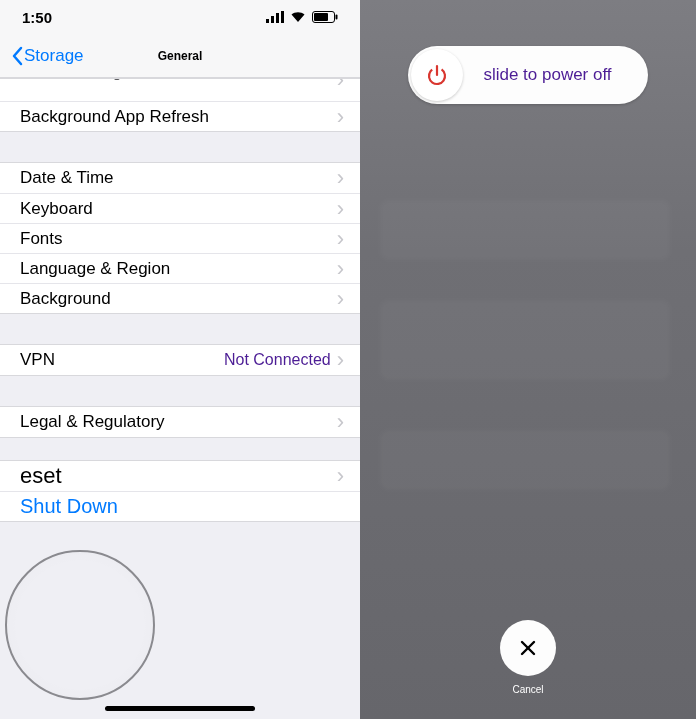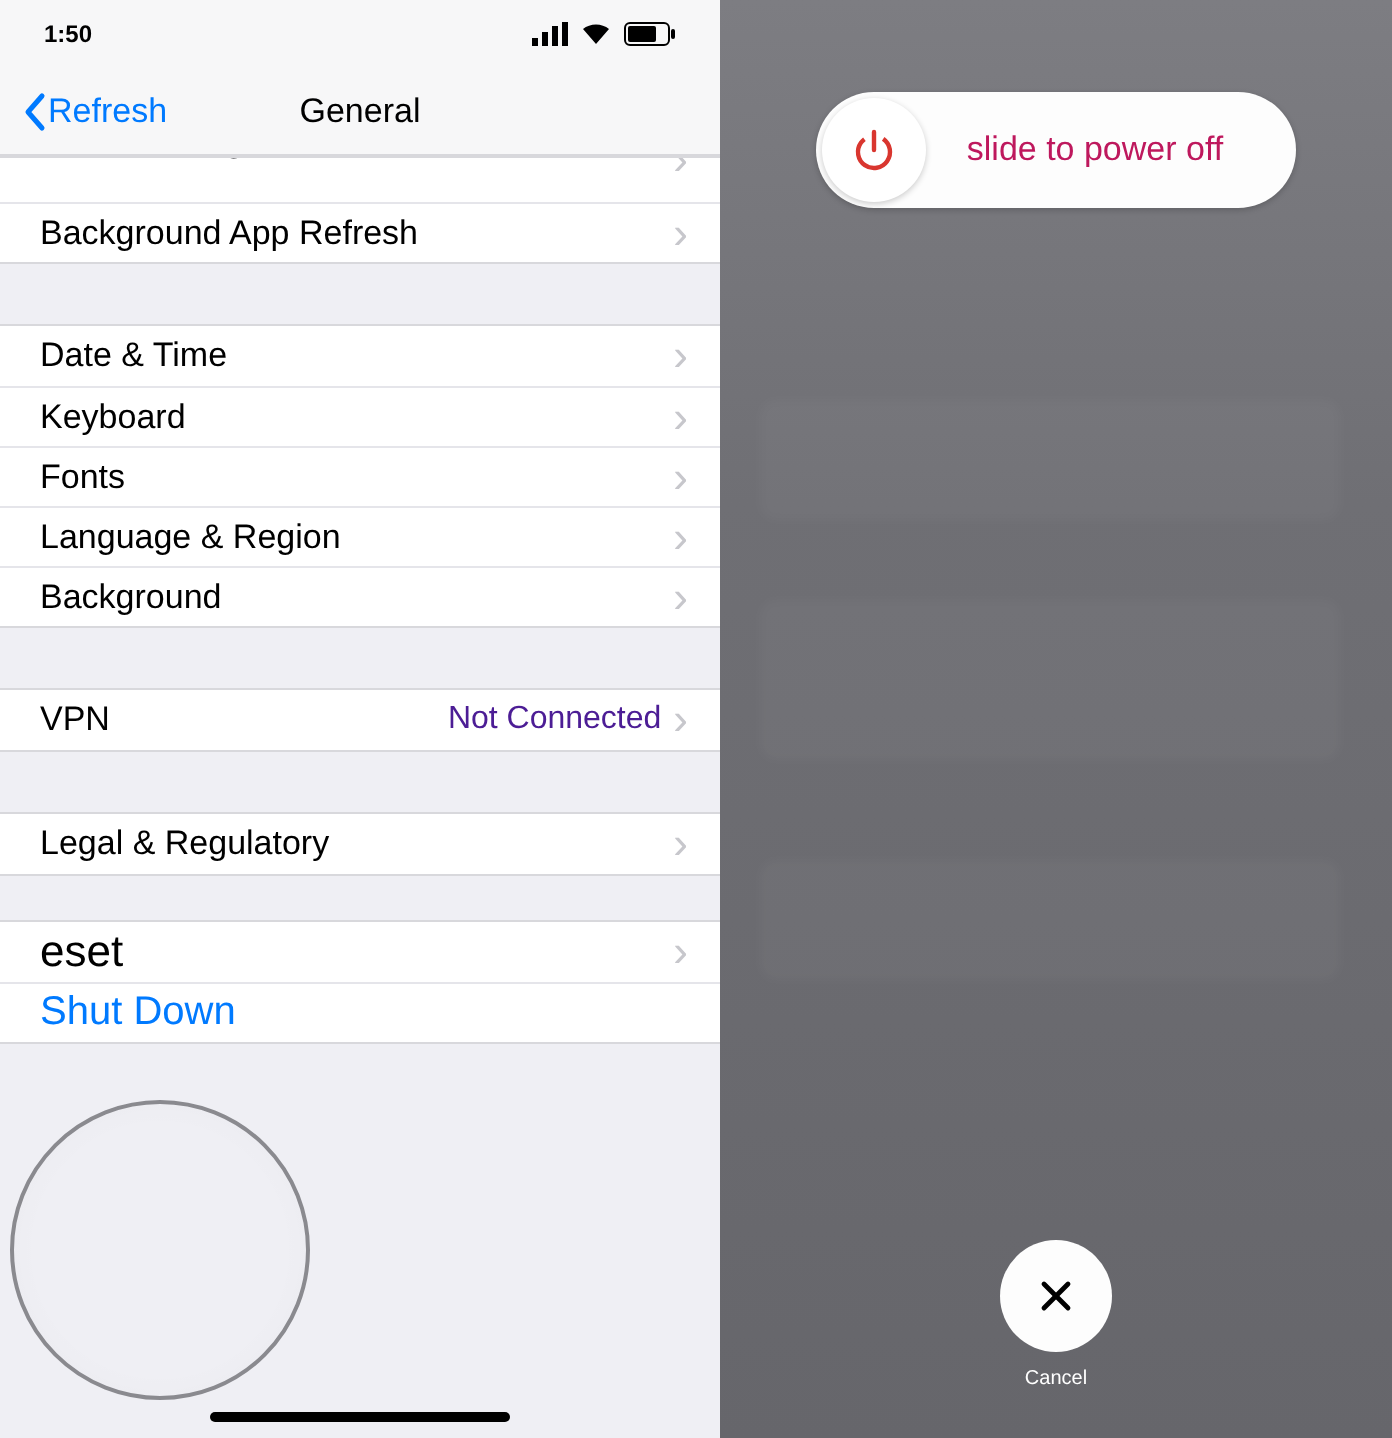--- a/index.html
+++ b/index.html
@@ -21,21 +21,21 @@
     overflow: hidden;
   }
   .status-bar {
     height: 34px;
     display: flex;
     justify-content: space-between;
     align-items: center;
     padding: 0 22px;
     background: #f7f7f8;
     font-weight: 600;
-    font-size: 12px;
+    font-size: 15px;
   }
   .status-right { display: flex; gap: 6px; align-items: center; }
   .nav-bar {
     height: 44px;
     background: #f7f7f8;
     border-bottom: 1px solid #d8d8dc;
     display: flex;
     align-items: center;
     position: relative;
   }
@@ -43,22 +43,22 @@
     display: flex;
     align-items: center;
     color: #007aff;
     font-size: 17px;
     padding-left: 10px;
   }
   .nav-title {
     position: absolute;
     left: 0; right: 0;
     text-align: center;
-    font-size: 17px;
-    font-weight: 400;
+    font-size: 12px;
+    font-weight: 700;
     pointer-events: none;
   }
   .list-group { background: #fff; border-top: 1px solid #d8d8dc; border-bottom: 1px solid #d8d8dc; }
   .list-gap { height: 30px; }
   .list-gap-small { height: 22px; }
   .list-row {
     display: flex;
     align-items: center;
     height: 30px;
     padding: 0 16px 0 20px;
@@ -125,21 +125,21 @@
     margin-left: 3px;
     display: flex;
     align-items: center;
     justify-content: center;
     box-shadow: 0 1px 3px rgba(0,0,0,0.2);
   }
   .power-text {
     flex: 1;
     text-align: center;
     font-size: 17px;
-    color: #be185d;
+    color: #4c1d95;
     padding-right: 16px;
   }
   .cancel-wrap {
     position: absolute;
     bottom: 24px;
     left: 50%;
     transform: translateX(-50%);
     text-align: center;
   }
   .cancel-btn {
@@ -192,21 +192,21 @@
     </span>
   </div>
 
   <div class="nav-bar">
     <div class="nav-back">
       <span>
         <svg width="14" height="20" viewBox="0 0 12 20">
             <polyline points="10,2 3,10 10,18" fill="none" stroke="#007aff" stroke-width="2.5" stroke-linecap="round" stroke-linejoin="round"></polyline>
           </svg>
       </span>
-      <span>Refresh</span>
+      <span>Storage</span>
     </div>
     <div class="nav-title">General</div>
   </div>
 
   <div class="list-group">
     <div class="list-row partial-top" style="align-items:flex-start;padding-top:0;">
       <span class="list-label" style="margin-top:-16px;">iPhone Storage</span>
       <span class="chevron" style="margin-top:-10px;">›</span>
     </div>
     <div class="list-row">

